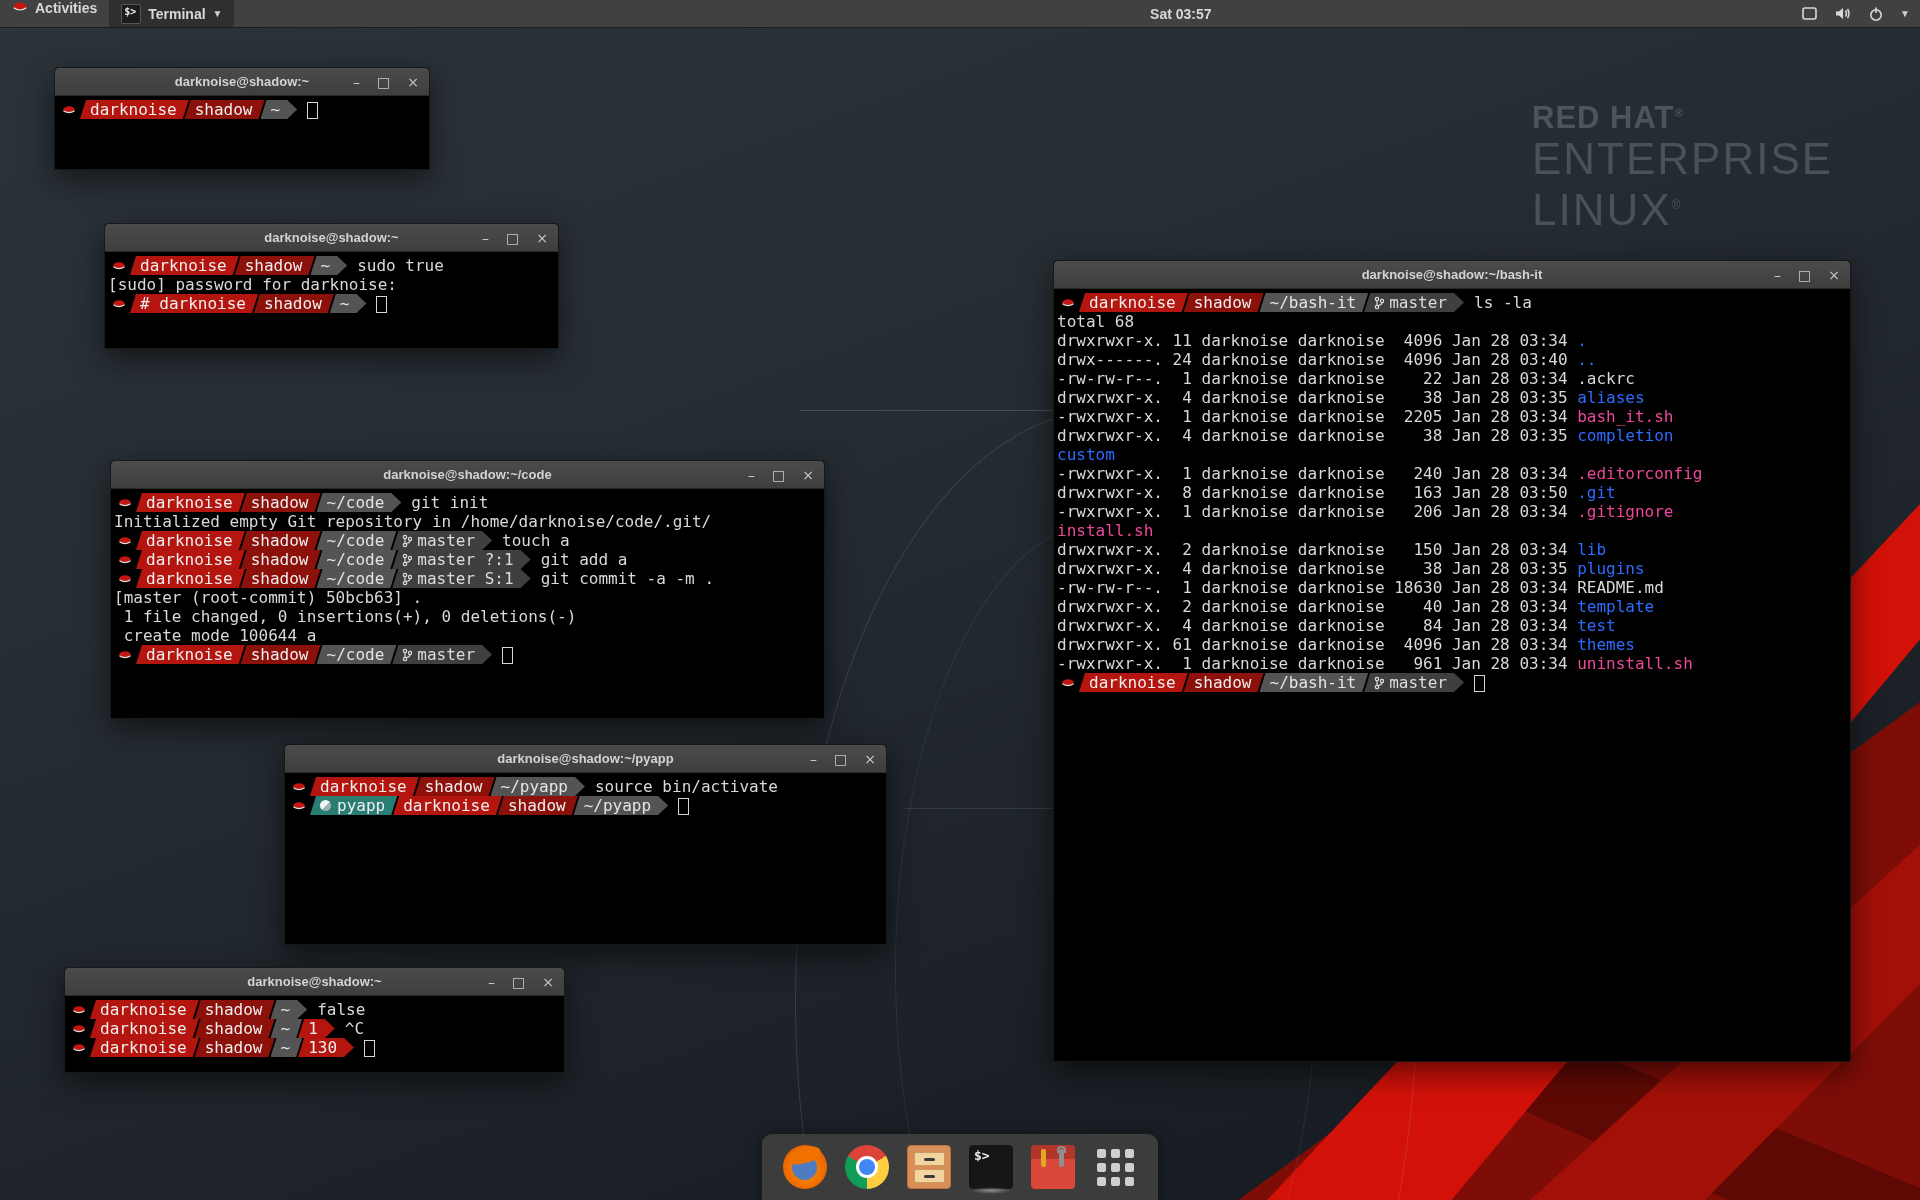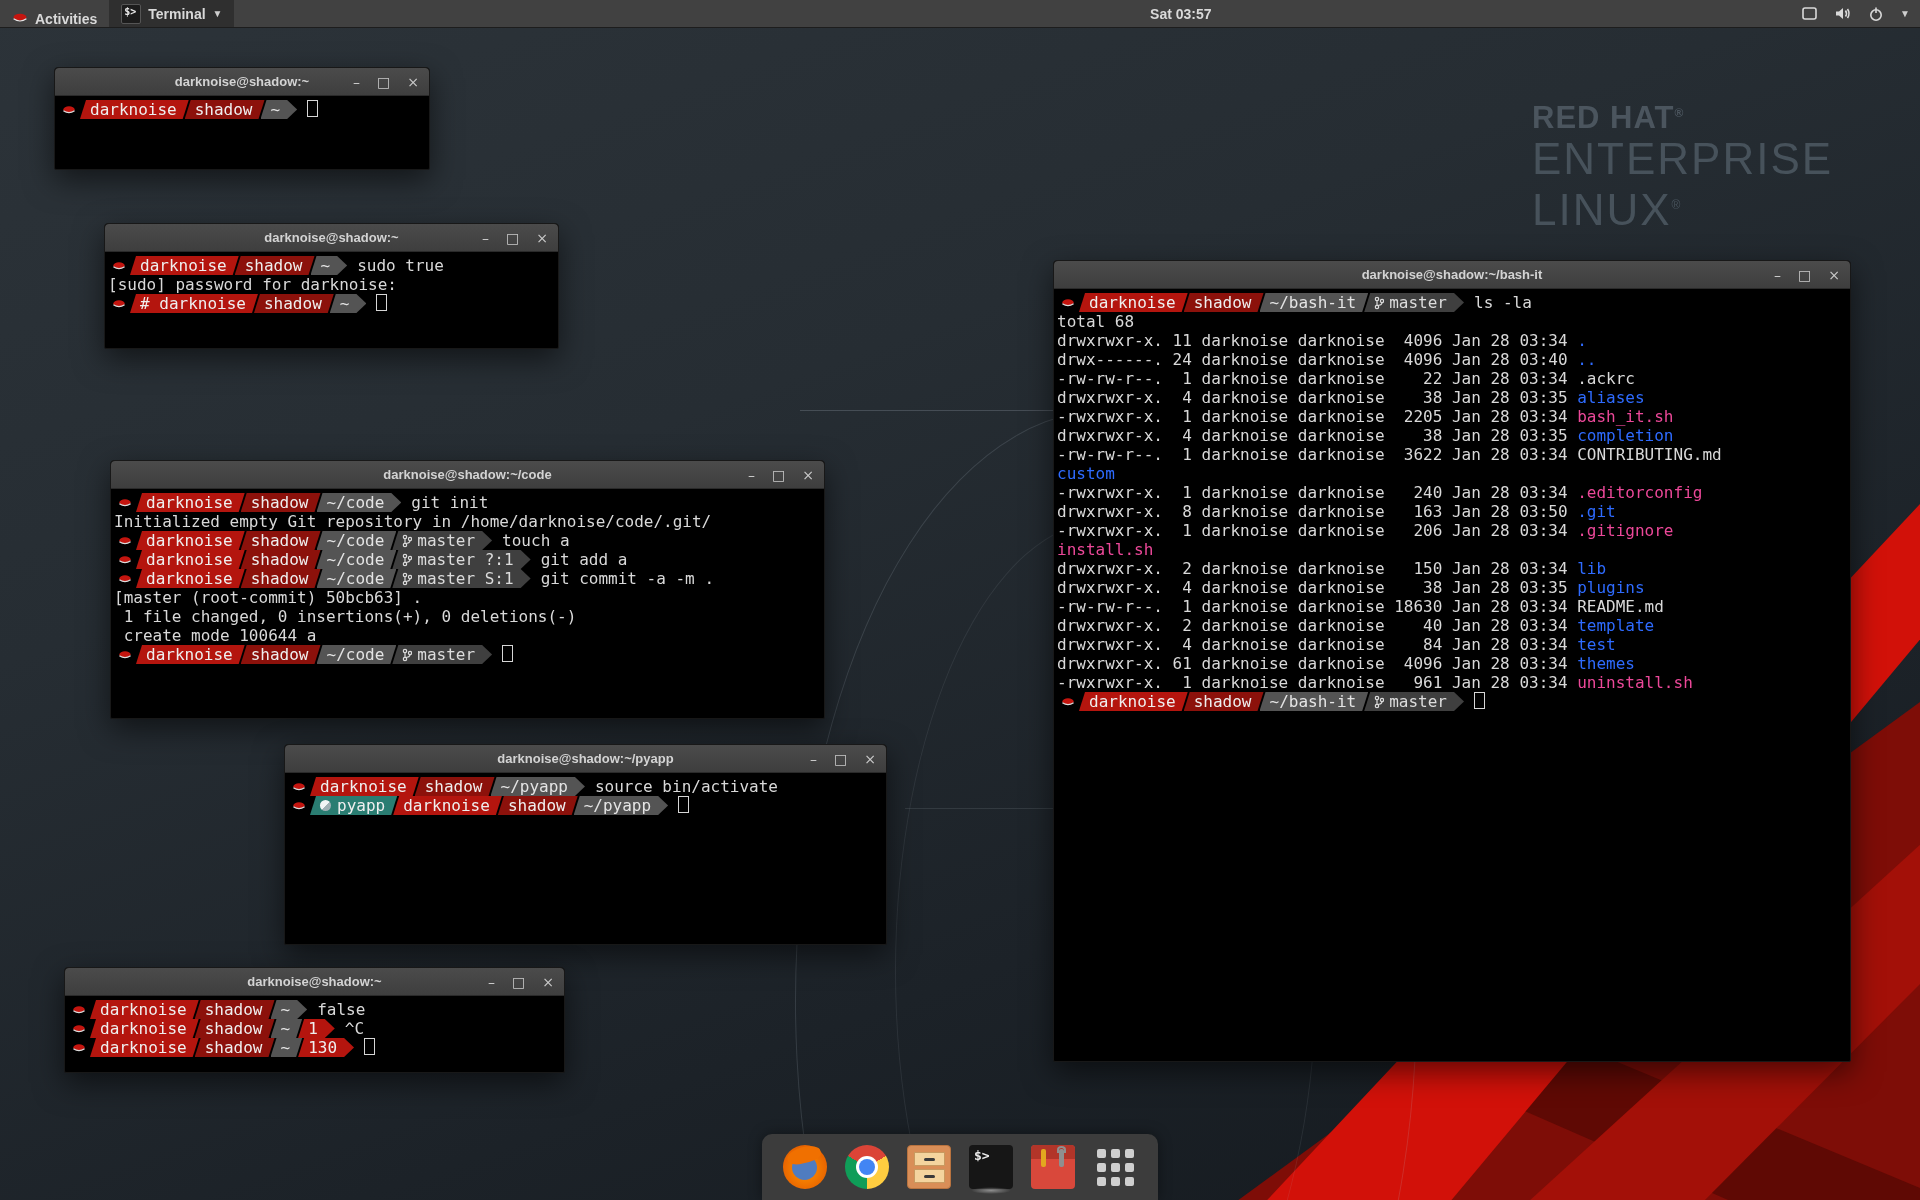--- a/index.html
+++ b/index.html
@@ -20,38 +20,38 @@
   .wl2{left:905px;top:808px;width:235px;background:rgba(185,198,210,0.13);}
   
   .brand{position:absolute;left:1532px;top:100px;color:#4b555e;z-index:1;user-select:none;}
   .brand .b1{font-size:31px;font-weight:bold;letter-spacing:1px;}
   .brand .b2,.brand .b3{font-size:44px;font-weight:400;letter-spacing:2px;line-height:46px;color:#47525b;}
   .brand sup{font-size:12px;}
   
   #topbar{position:absolute;left:0;top:0;width:100%;height:27px;background:#414141;z-index:100;
     border-bottom:1px solid #1d1d1d;display:flex;align-items:center;color:#d9d9d9;font-size:14px;font-weight:bold;}
   .tb-left{display:flex;align-items:center;height:100%;}
-  .tb-activities{display:flex;align-items:flex-end;gap:7px;padding:0 12px;height:100%;}
+  .tb-activities{display:flex;align-items:flex-start;gap:7px;padding:0 12px;height:100%;}
   .tb-app{display:flex;align-items:center;gap:7px;padding:0 12px;height:100%;background:#2f2f2f;}
   .tb-appname{display:flex;align-items:center;gap:6px;font-weight:bold;}
   .tb-clock{position:absolute;left:61.5%;transform:translateX(-50%);font-weight:bold;}
   .tb-right{position:absolute;right:10px;display:flex;align-items:center;gap:16px;height:100%;}
   .term-tile{width:20px;height:20px;background:#1c1c1c;border:1px solid #555;border-radius:2px;
     color:#e8e8e8;font-family:"DejaVu Sans Mono",monospace;font-size:10px;font-weight:bold;display:flex;align-items:flex-start;justify-content:flex-start;padding:1px 0 0 2px;box-sizing:border-box;}
   .chev{font-size:10px;color:#cfcfcf;}
   
   .window{position:absolute;background:#000;border:1px solid #181818;border-radius:4px 4px 2px 2px;
     box-shadow:0 10px 30px rgba(0,0,0,0.55);z-index:2;}
   .titlebar{height:27px;background:linear-gradient(#4b4b4b,#3e3e3e);border-bottom:1px solid #2a2a2a;
     border-radius:4px 4px 0 0;position:relative;display:flex;align-items:center;justify-content:center;}
   .title{color:#d3d3d3;font-size:13px;font-weight:bold;font-family:"Liberation Sans",sans-serif;}
   .winbtns{position:absolute;right:10px;top:0;height:100%;display:flex;align-items:center;gap:17px;}
   .winbtn{color:#c9c9c9;font-size:14px;line-height:14px;cursor:default;font-family:"DejaVu Sans",sans-serif;}
   .tbody{padding:4px 0 0 3px;font-family:"DejaVu Sans Mono",monospace;font-size:16px;line-height:19px;color:#d9d9d9;}
-  .trow{height:19px;display:flex;align-items:flex-start;white-space:pre;}
+  .trow{height:19px;display:flex;align-items:flex-end;white-space:pre;}
   .out{white-space:pre;}
   
   .seg{display:inline-flex;align-items:center;height:19px;padding:0 12px 0 10px;margin-left:-4px;
     clip-path:polygon(6px 0,100% 0,calc(100% - 6px) 100%,0 100%);color:#efefef;}
   .seg.first{margin-left:0;clip-path:polygon(0 0,100% 0,calc(100% - 6px) 100%,0 100%);}
   .seg.end{padding-right:17px;clip-path:polygon(6px 0,calc(100% - 10px) 0,100% 50%,calc(100% - 10px) 100%,0 100%);}
   .k-hat{background:#000;padding:0 8px 0 4px;}
   .k-user{background:#b4150e;}
   .k-host{background:#8c110b;}
   .k-path{background:#545454;color:#e4e4e4;}
@@ -325,21 +325,20 @@
                 <line x1="3" y1="4.8" x2="3" y2="9.2" stroke="#dcdcdc" stroke-width="1.2"></line>
                 <path d="M8 6.6 Q8 9.5 3 9.5" fill="none" stroke="#dcdcdc" stroke-width="1.2"></path>
               </svg><span>master</span></span><span class="cmd">ls -la</span></div>
           <div class="trow"><span class="out">total 68</span></div>
           <div class="trow"><span class="out">drwxrwxr-x. 11 darknoise darknoise  4096 Jan 28 03:34 </span><span class="n-dir">.</span></div>
           <div class="trow"><span class="out">drwx------. 24 darknoise darknoise  4096 Jan 28 03:40 </span><span class="n-dir">..</span></div>
           <div class="trow"><span class="out">-rw-rw-r--.  1 darknoise darknoise    22 Jan 28 03:34 </span><span class="n-plain">.ackrc</span></div>
           <div class="trow"><span class="out">drwxrwxr-x.  4 darknoise darknoise    38 Jan 28 03:35 </span><span class="n-dir">aliases</span></div>
           <div class="trow"><span class="out">-rwxrwxr-x.  1 darknoise darknoise  2205 Jan 28 03:34 </span><span class="n-exec">bash_it.sh</span></div>
           <div class="trow"><span class="out">drwxrwxr-x.  4 darknoise darknoise    38 Jan 28 03:35 </span><span class="n-dir">completion</span></div>
-          <div class="trow"><span class="out">-rw-rw-r--.  1 darknoise darknoise  3622 Jan 28 03:34 </span><span class="n-plain">CONTRIBUTING.md</span></div>
           <div class="trow"><span class="n-dir">custom</span></div>
           <div class="trow"><span class="out">-rwxrwxr-x.  1 darknoise darknoise   240 Jan 28 03:34 </span><span class="n-exec">.editorconfig</span></div>
           <div class="trow"><span class="out">drwxrwxr-x.  8 darknoise darknoise   163 Jan 28 03:50 </span><span class="n-dir">.git</span></div>
           <div class="trow"><span class="out">-rwxrwxr-x.  1 darknoise darknoise   206 Jan 28 03:34 </span><span class="n-exec">.gitignore</span></div>
           <div class="trow"><span class="n-exec">install.sh</span></div>
           <div class="trow"><span class="out">drwxrwxr-x.  2 darknoise darknoise   150 Jan 28 03:34 </span><span class="n-dir">lib</span></div>
           <div class="trow"><span class="out">drwxrwxr-x.  4 darknoise darknoise    38 Jan 28 03:35 </span><span class="n-dir">plugins</span></div>
           <div class="trow"><span class="out">-rw-rw-r--.  1 darknoise darknoise 18630 Jan 28 03:34 </span><span class="n-plain">README.md</span></div>
           <div class="trow"><span class="out">drwxrwxr-x.  2 darknoise darknoise    40 Jan 28 03:34 </span><span class="n-dir">template</span></div>
           <div class="trow"><span class="out">drwxrwxr-x.  4 darknoise darknoise    84 Jan 28 03:34 </span><span class="n-dir">test</span></div>

